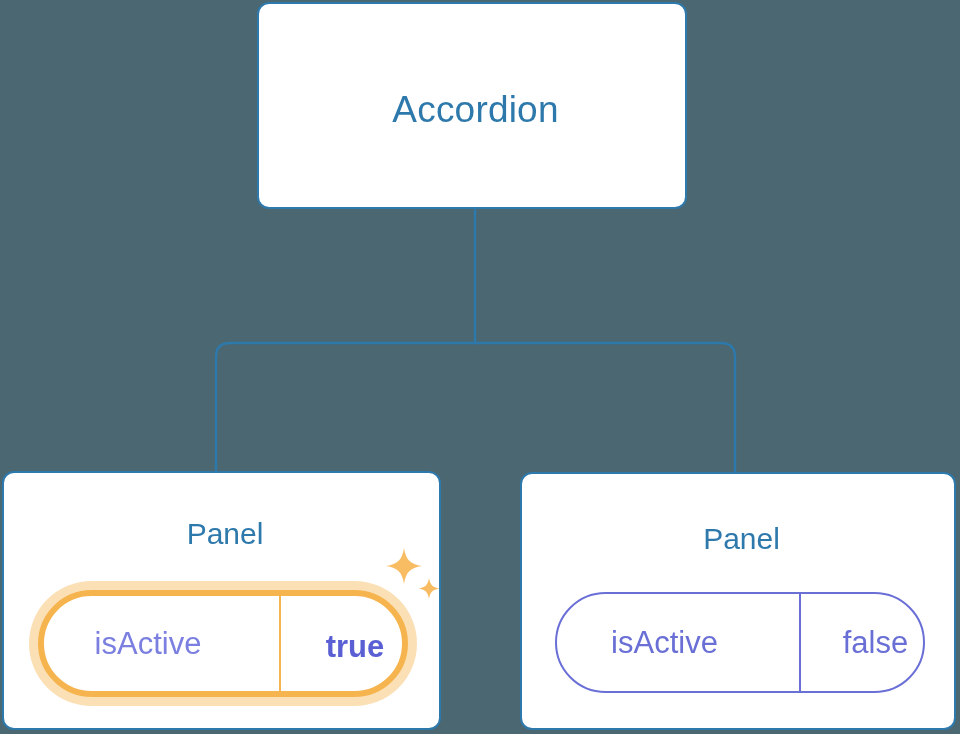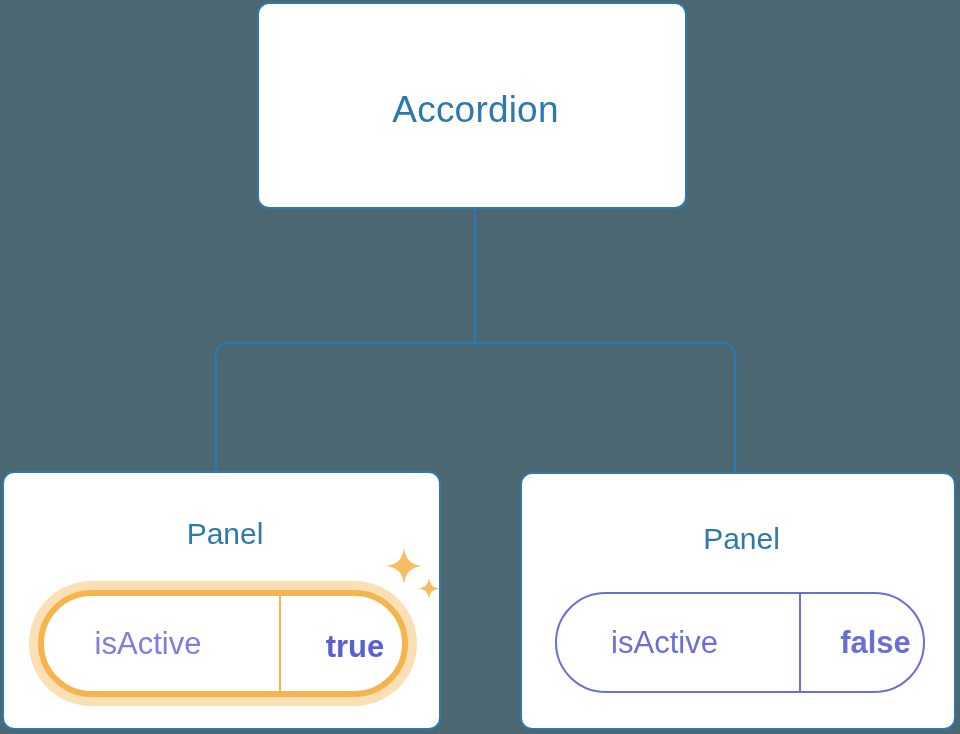--- a/index.html
+++ b/index.html
@@ -115,21 +115,21 @@
   }
   .pill-inactive .pill-divider {
     width: 2px;
     background: #6a6fd6;
     flex: 0 0 2px;
   }
   .pill-inactive .pill-value {
     flex: 1 1 auto;
     font-size: 31px;
     color: #6a6fd6;
-    font-weight: 700;
+    font-weight: 400;
   }
 
   
   .pill-active-wrap {
     position: absolute;
     left: 25px;
     top: 108px;
     width: 388px;
     height: 125px;
   }

